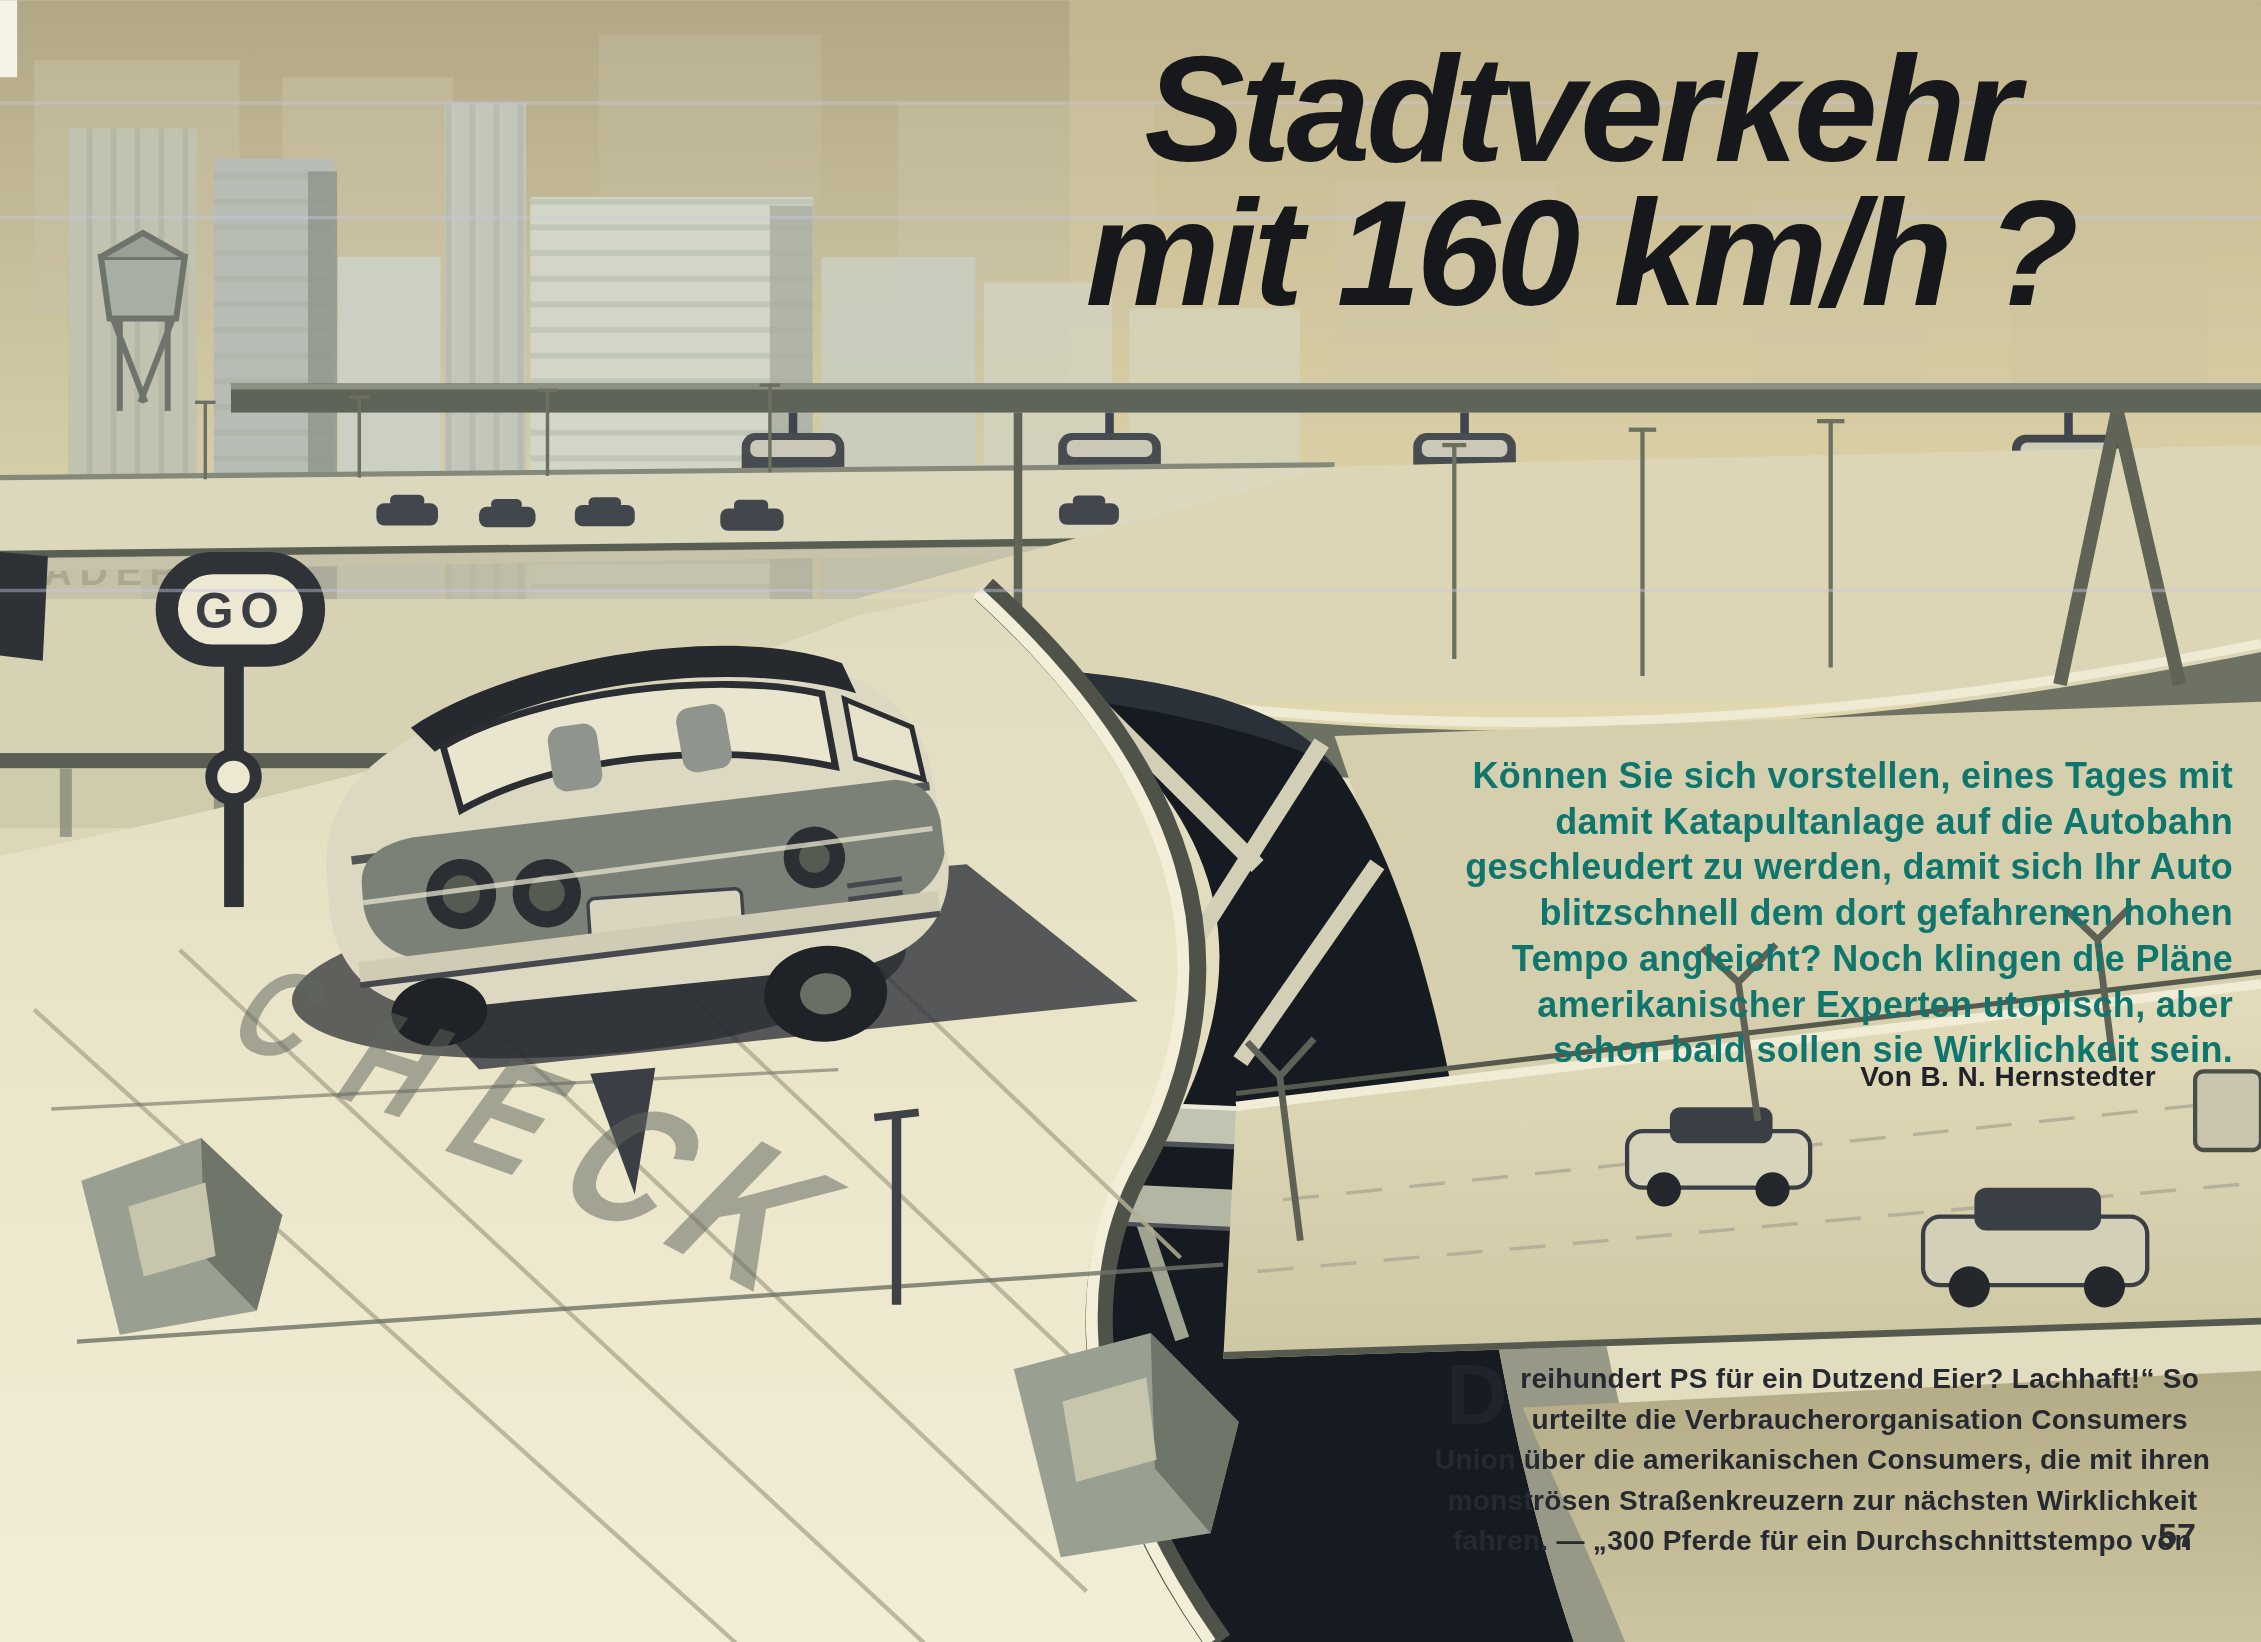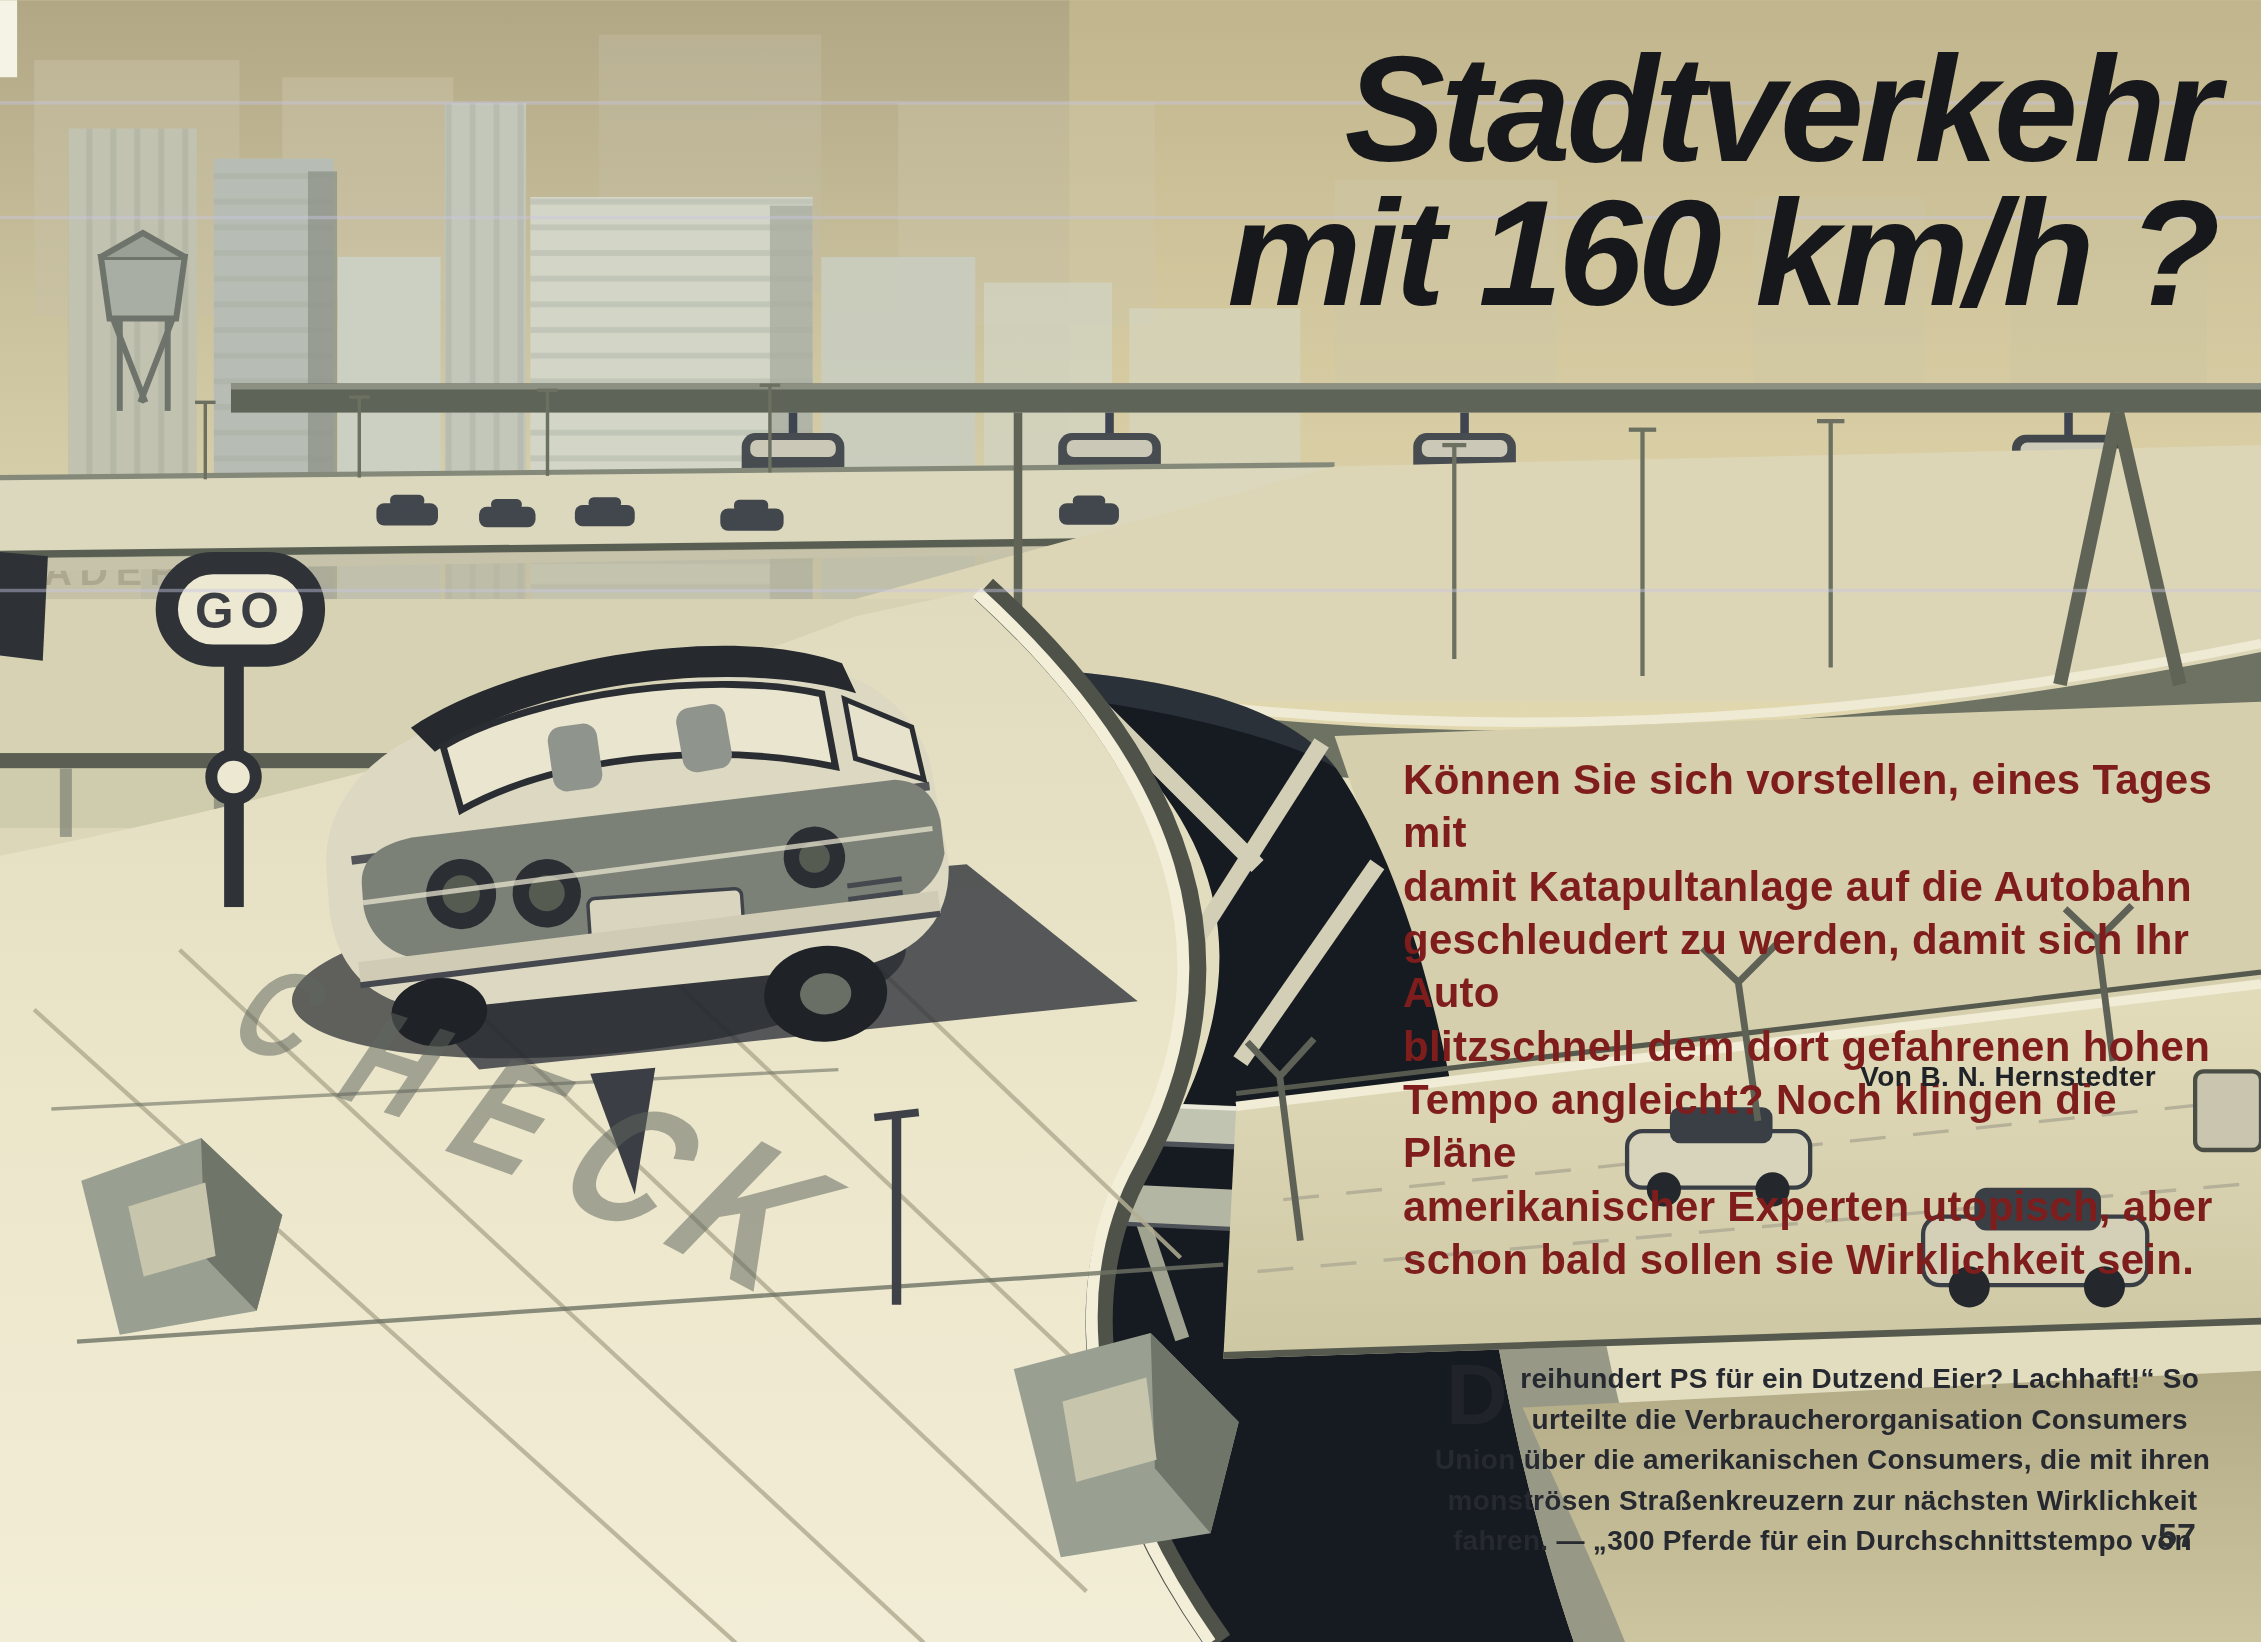--- a/index.html
+++ b/index.html
@@ -6,32 +6,32 @@
   .page{
     position:relative;width:2261px;height:1643px;overflow:hidden;
     background:#d9cfa8;
     font-family:"Liberation Sans",sans-serif;
   }
   .illus{position:absolute;left:0;top:0;width:2261px;height:1643px;display:block;}
 
   
   .headline{
     position:absolute;left:944px;top:32.5px;width:1272px;
-    text-align:right;color:#17181b;
+    text-align:center;color:#17181b;
     font-weight:700;font-style:italic;line-height:1.0;
     letter-spacing:-4.3px;
   }
   .headline .hl1{font-size:151px;}
   .headline .hl2{font-size:151px;margin-top:-6.8px;font-style:italic;}
 
   
   .standfirst{
     position:absolute;left:1403px;top:753px;width:830px;
-    text-align:left;color:#7f1d1d;
-    font-size:42px;font-weight:700;line-height:1.27;
+    text-align:right;color:#0f766e;
+    font-size:36px;font-weight:700;line-height:1.27;
     letter-spacing:0.3px;
   }
   .byline{
     position:absolute;left:1395px;top:1061px;width:761px;
     text-align:right;color:#1f2226;
     font-size:28px;font-weight:700;letter-spacing:0.4px;
   }
 
   
   .body-block{

